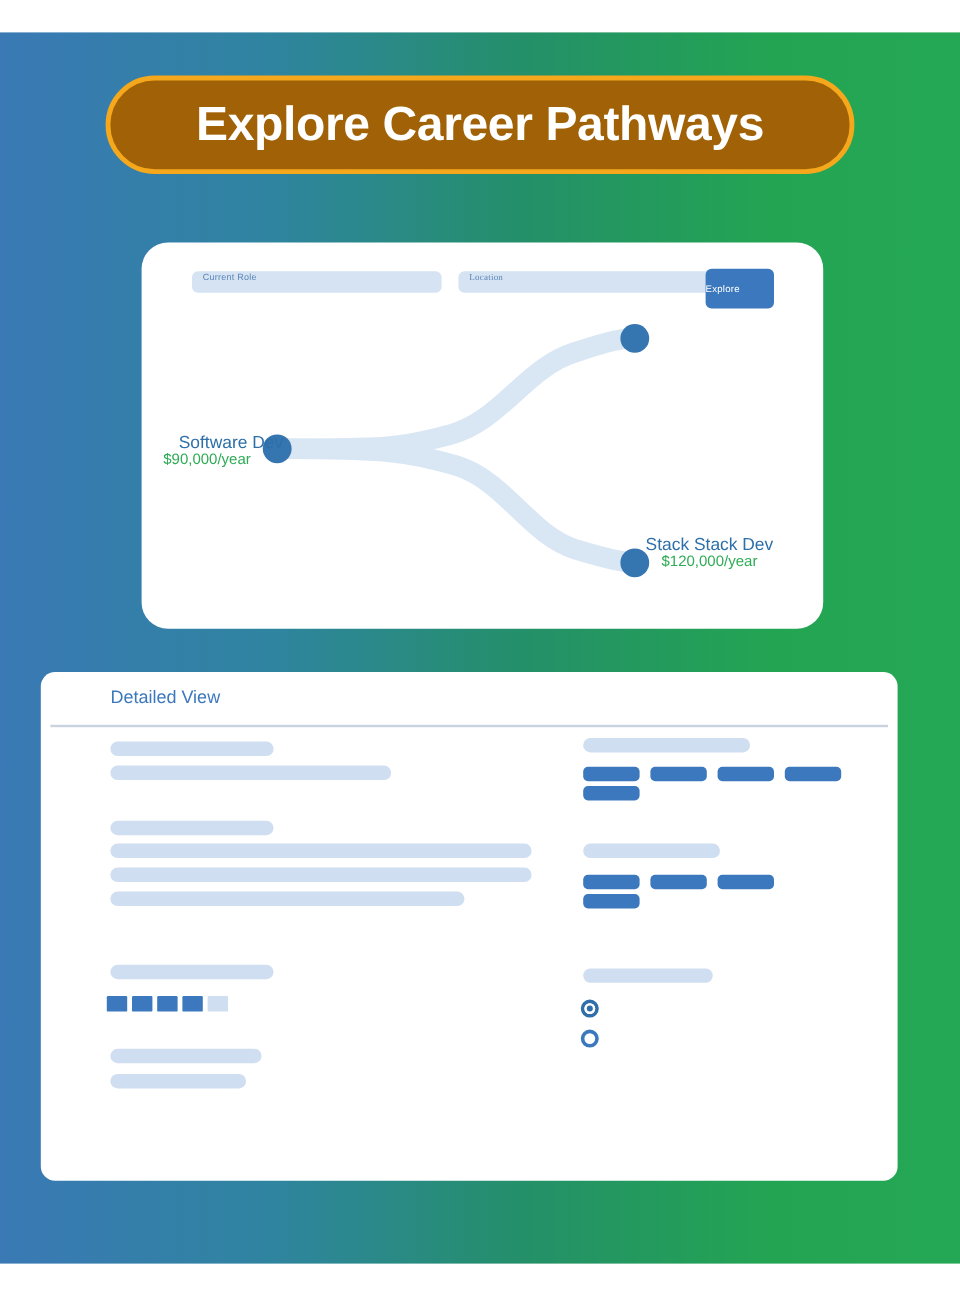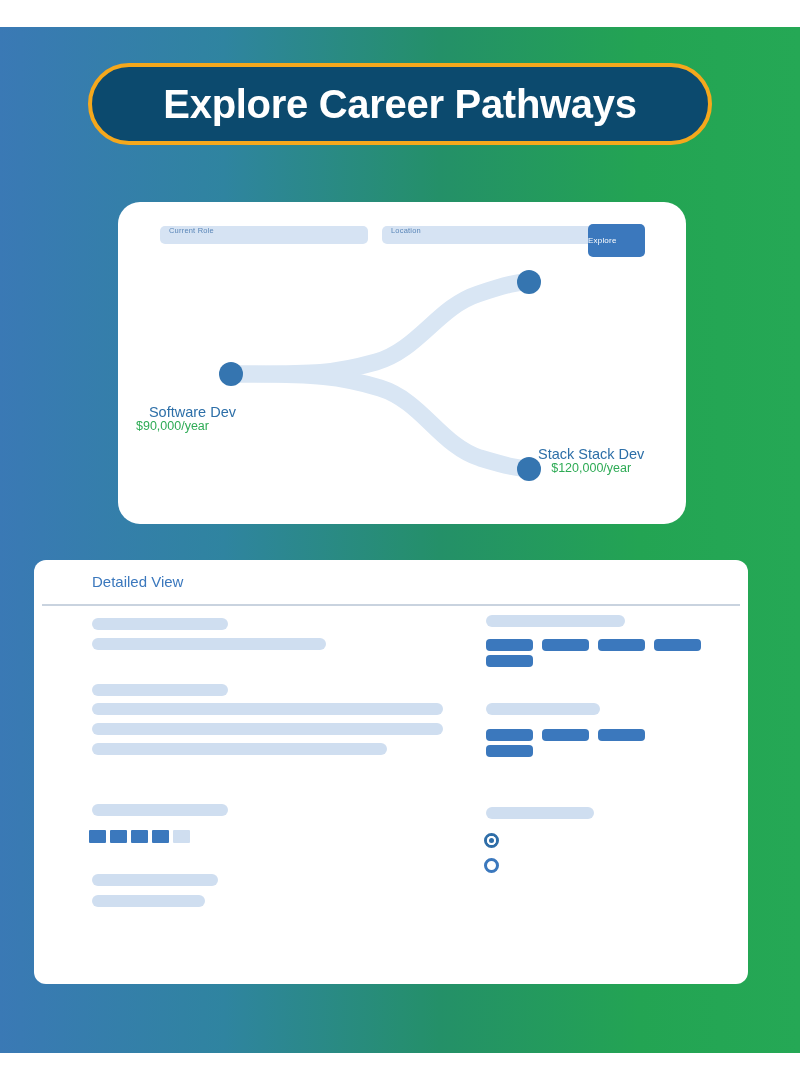--- a/index.html
+++ b/index.html
@@ -22,21 +22,21 @@
     left: 0; top: 27px;
     width: 800px; height: 1026px;
     background: linear-gradient(90deg, #3a79b5 0%, #2f84a0 28%, #249068 55%, #23a453 80%, #25a855 100%);
   }
 
   
   #title-pill {
     position: absolute;
     left: 88px; top: 63px;
     width: 624px; height: 82px;
-    background: #0c4a6e;
+    background: #a16207;
     border: 4px solid #f5a81c;
     border-radius: 42px;
     display: flex; align-items: center; justify-content: center;
   }
   #title-text {
     color: #ffffff;
     font-size: 40px;
     font-weight: bold;
     letter-spacing: -0.3px;
     white-space: nowrap;
@@ -71,21 +71,21 @@
     border-radius: 5px;
     display: flex; align-items: flex-start;
   }
   .field-text {
     font-size: 7.5px;
     color: #5a86b8;
     padding-left: 9px;
     letter-spacing: 0.2px;
   }
   #field-role { left: 0; width: 208px; }
-  #field-location { left: 222px; width: 220px; }
+  #field-location { left: 222px; width: 220px; font-family: Liberation Serif, serif; }
   #explore-button {
     position: absolute;
     left: 428px; top: -2px;
     width: 57px; height: 33px;
     background: #3b78bd;
     border-radius: 5px;
     display: flex; align-items: center; justify-content: flex-start;
   }
   #explore-label {
     font-size: 8px; color: #ffffff; letter-spacing: 0.2px;
@@ -98,21 +98,21 @@
     font-size: 14.5px;
     color: #2d6fa8;
     white-space: nowrap;
     line-height: 1.05;
   }
   .node-salary {
     font-size: 12.5px;
     color: #2eab55;
     display: block;
   }
-  #lbl-software { left: 18px; top: 160px; text-align: right; width: 100px; margin-top: 43px; }
+  #lbl-software { left: 18px; top: 160px; text-align: right; width: 100px; }
   #lbl-principle { left: 420px; top: 68px; text-align: left; }
   #lbl-fullstack { left: 420px; top: 245px; text-align: left; }
   #lbl-software .node-salary { text-align: left; }
   #lbl-principle .node-salary, #lbl-fullstack .node-salary { text-align: center; }
 
   
   #detail-header {
     position: absolute;
     left: 0; top: 0; width: 714px; height: 45px;
   }

